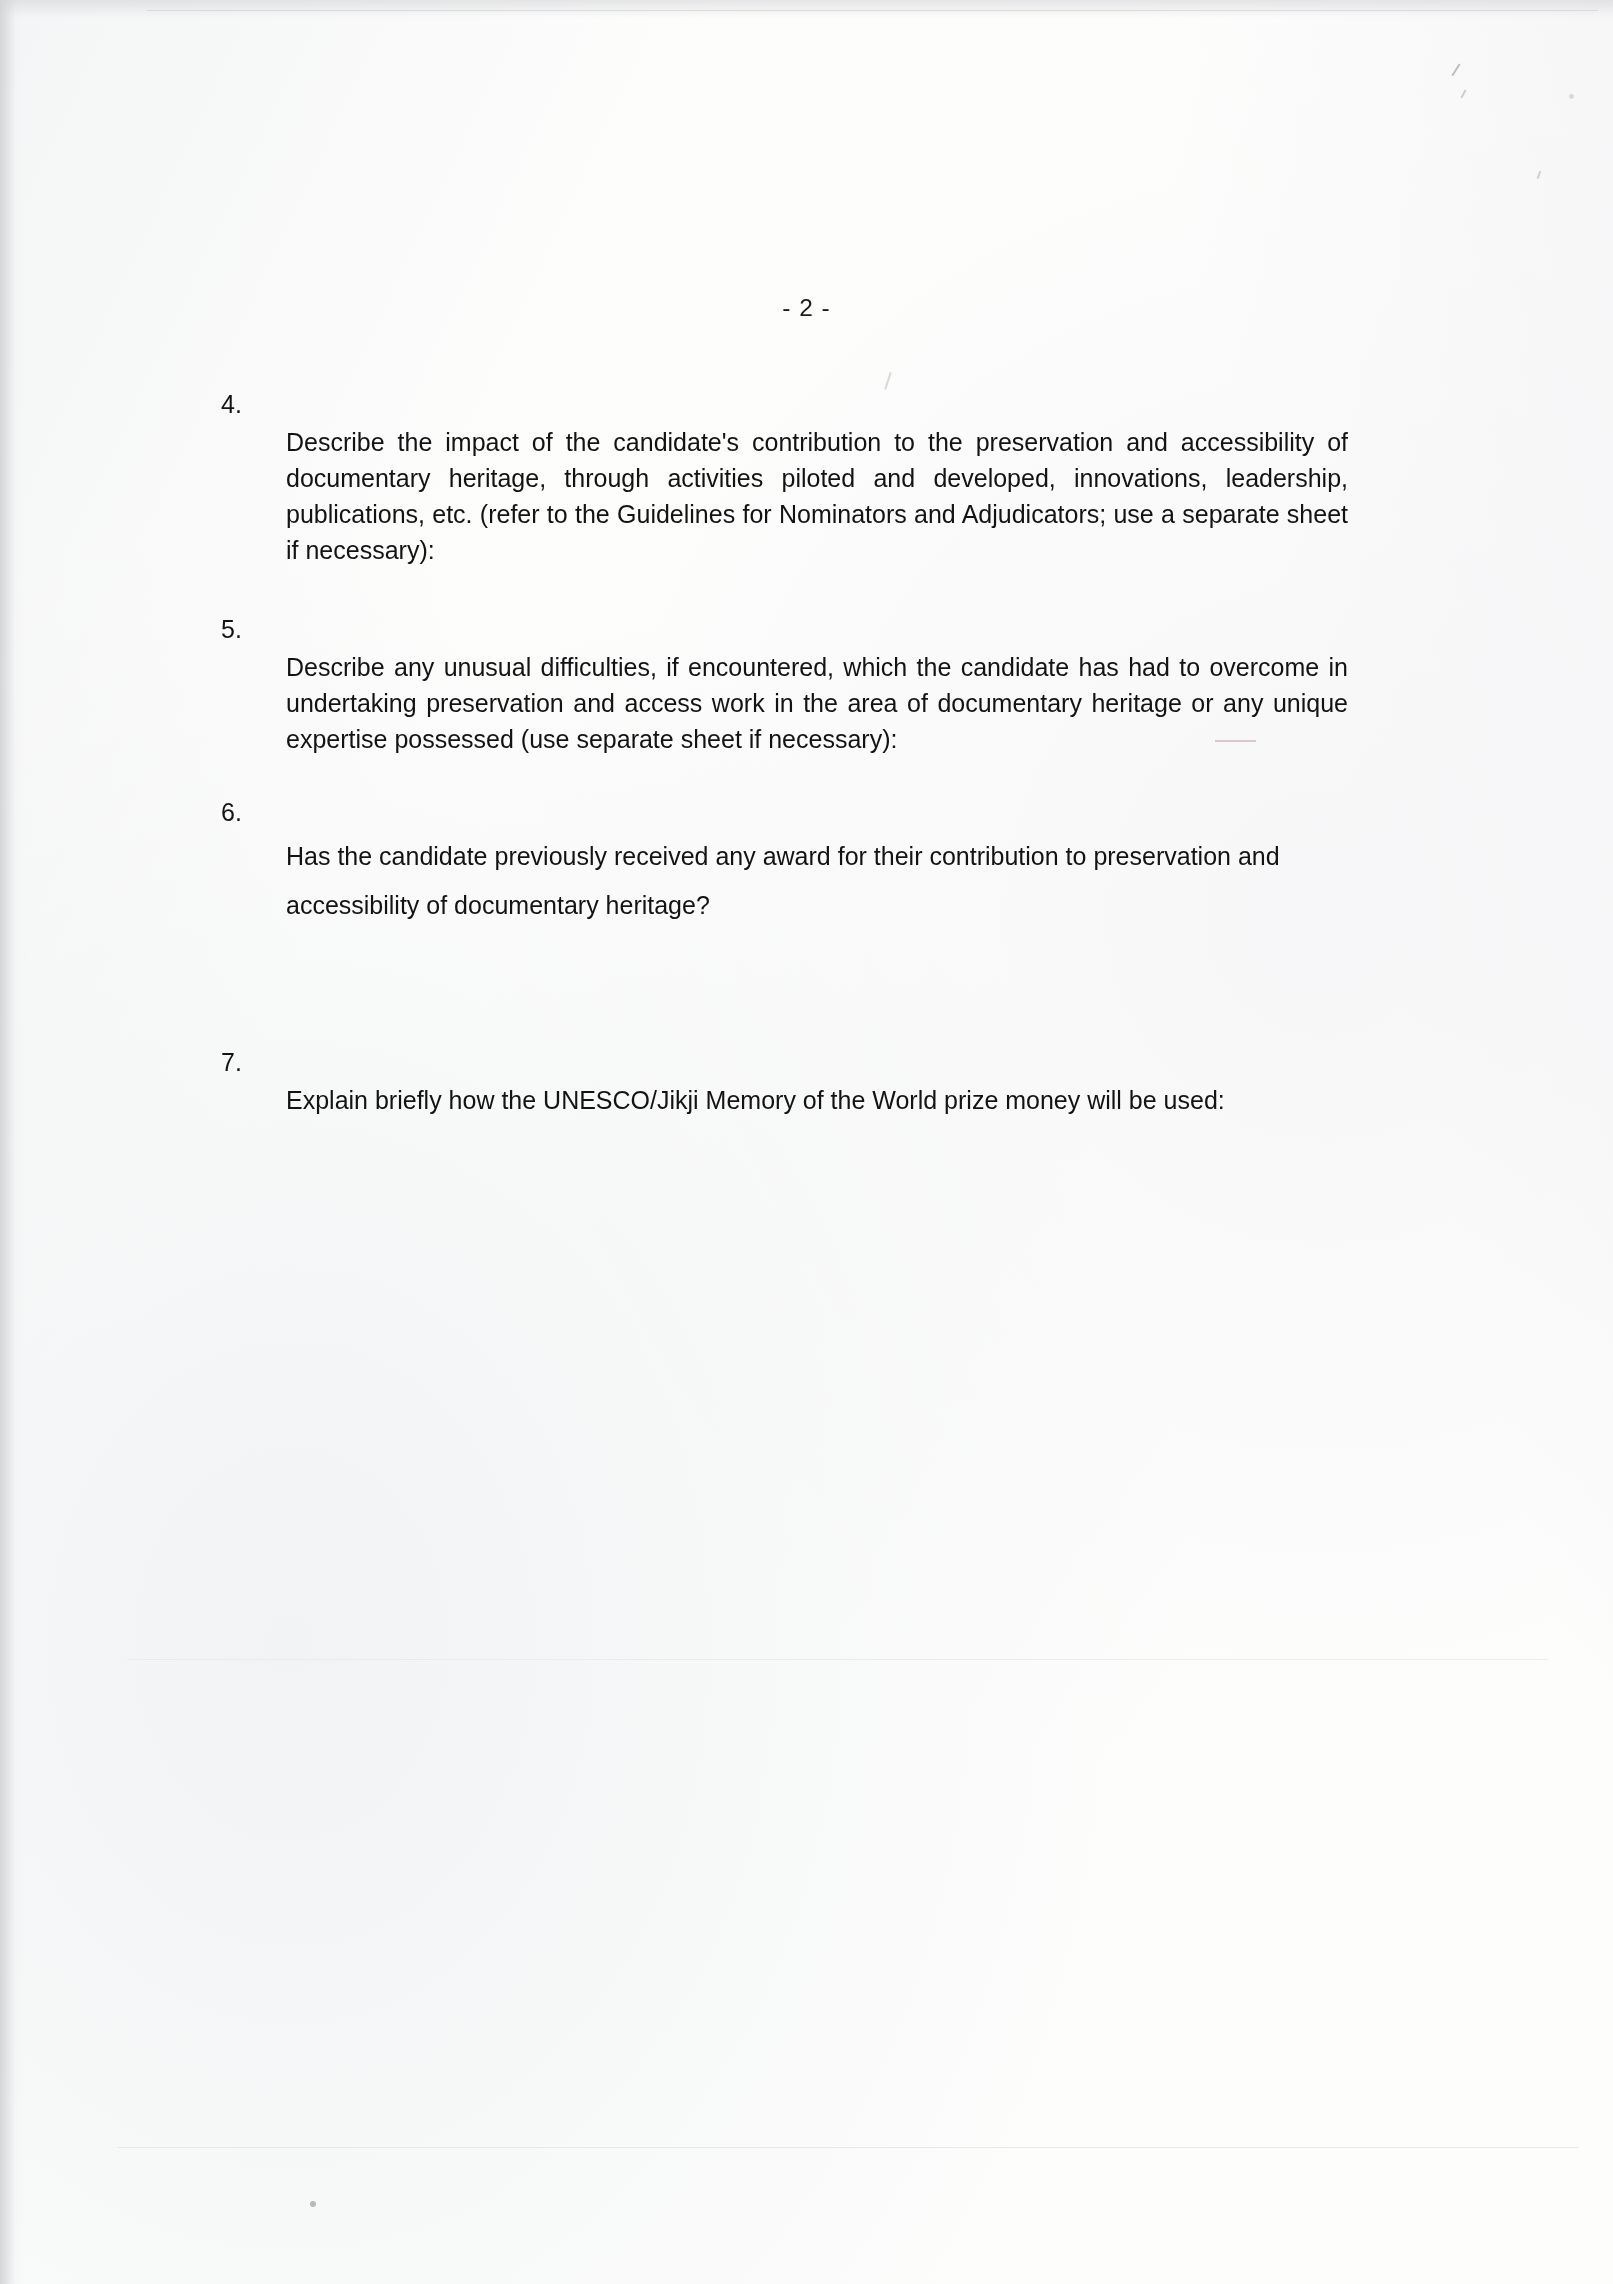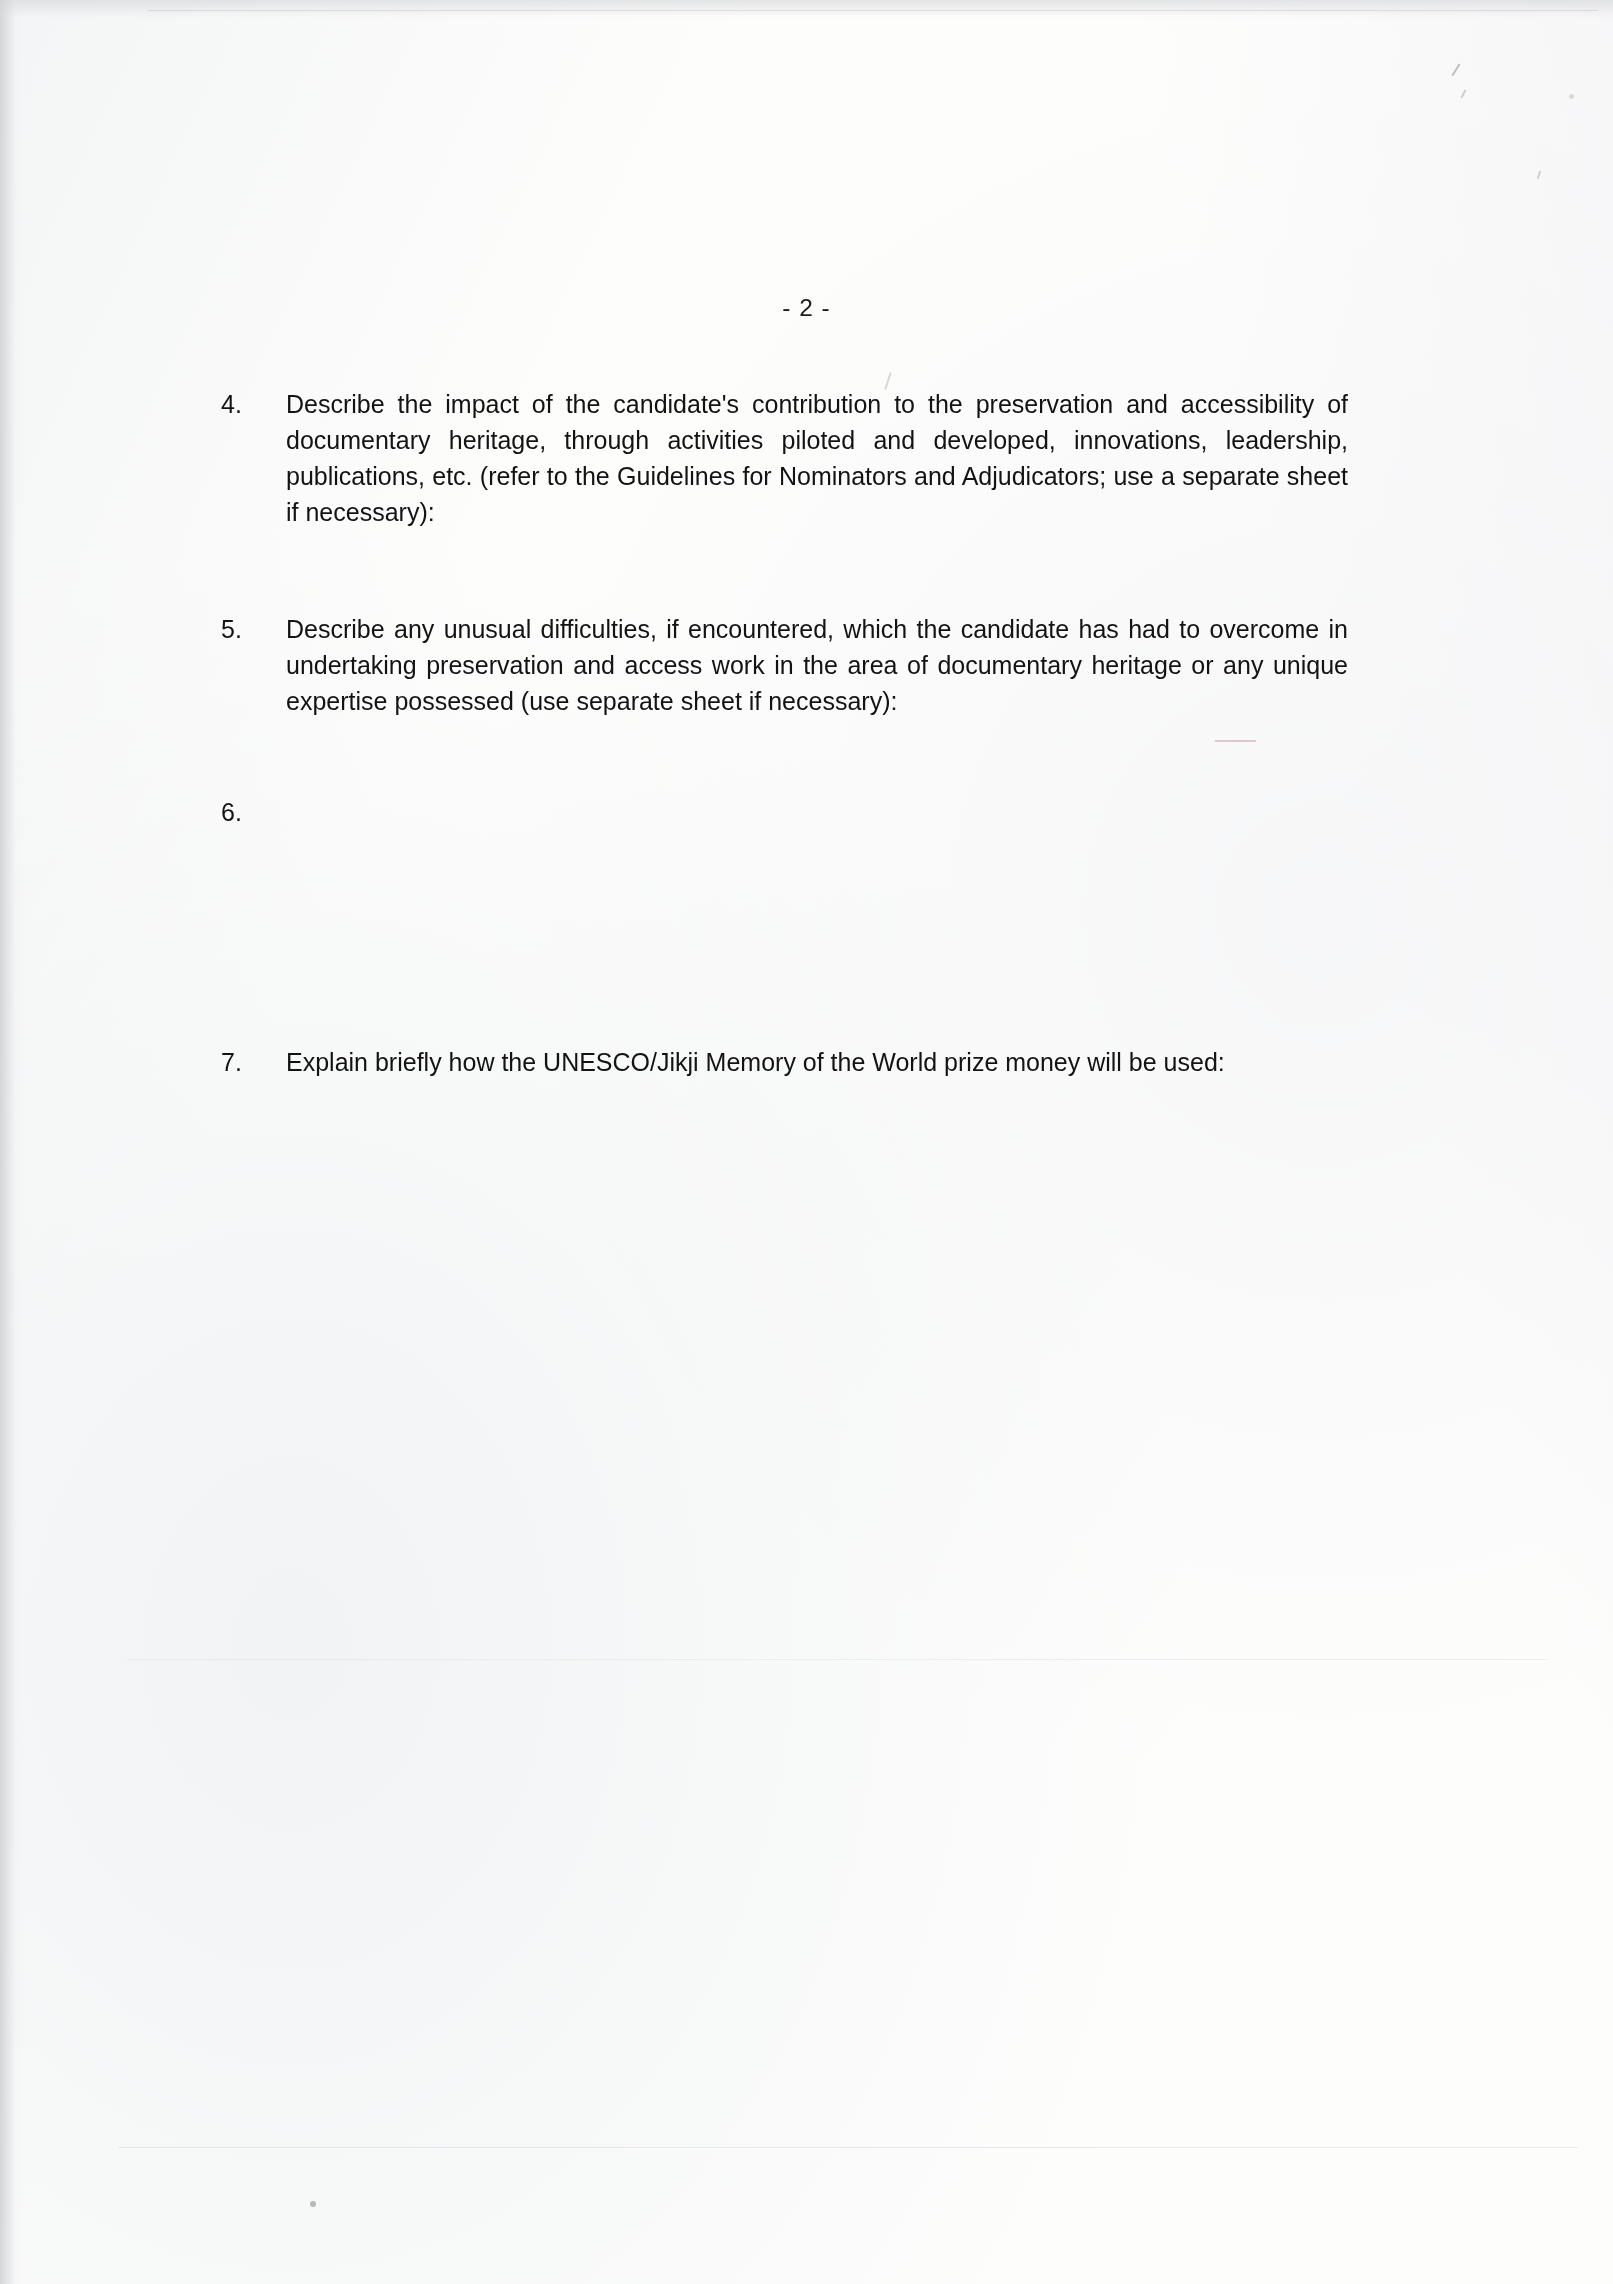--- a/index.html
+++ b/index.html
@@ -82,20 +82,21 @@
     font-size: 25px;
     line-height: 36px;
   }
   .item .num {
     width: 65px;
     flex: 0 0 65px;
     text-align: left;
   }
   .item .body {
     width: 1062px;
+    margin-top: 38px;
   }
   .just {
     text-align: justify;
     text-justify: inter-word;
   }
   .item-4 { left: 221px; top: 386px; }
   .item-5 { left: 221px; top: 611px; }
   .item-6 { left: 221px; top: 794px; }
   .item-7 { left: 221px; top: 1044px; }
 
@@ -145,20 +146,21 @@
   </div>
 
   <div class="item item-5">
     <div class="num">5.</div>
     <div class="body just">Describe any unusual difficulties, if encountered, which the candidate has had to overcome in undertaking preservation and access work in the area of documentary heritage or any unique expertise possessed (use separate sheet if necessary):</div>
   </div>
 
   <div class="item item-6">
     <div class="num">6.</div>
     <div class="body">
+      <span>Has the candidate previously received any award for their contribution to preservation and accessibility of documentary heritage?</span>
     </div>
   </div>
 
   <div class="item item-7">
     <div class="num">7.</div>
     <div class="body">Explain briefly how the UNESCO/Jikji Memory of the World prize money will be used:</div>
   </div>
 
 </div>
 

